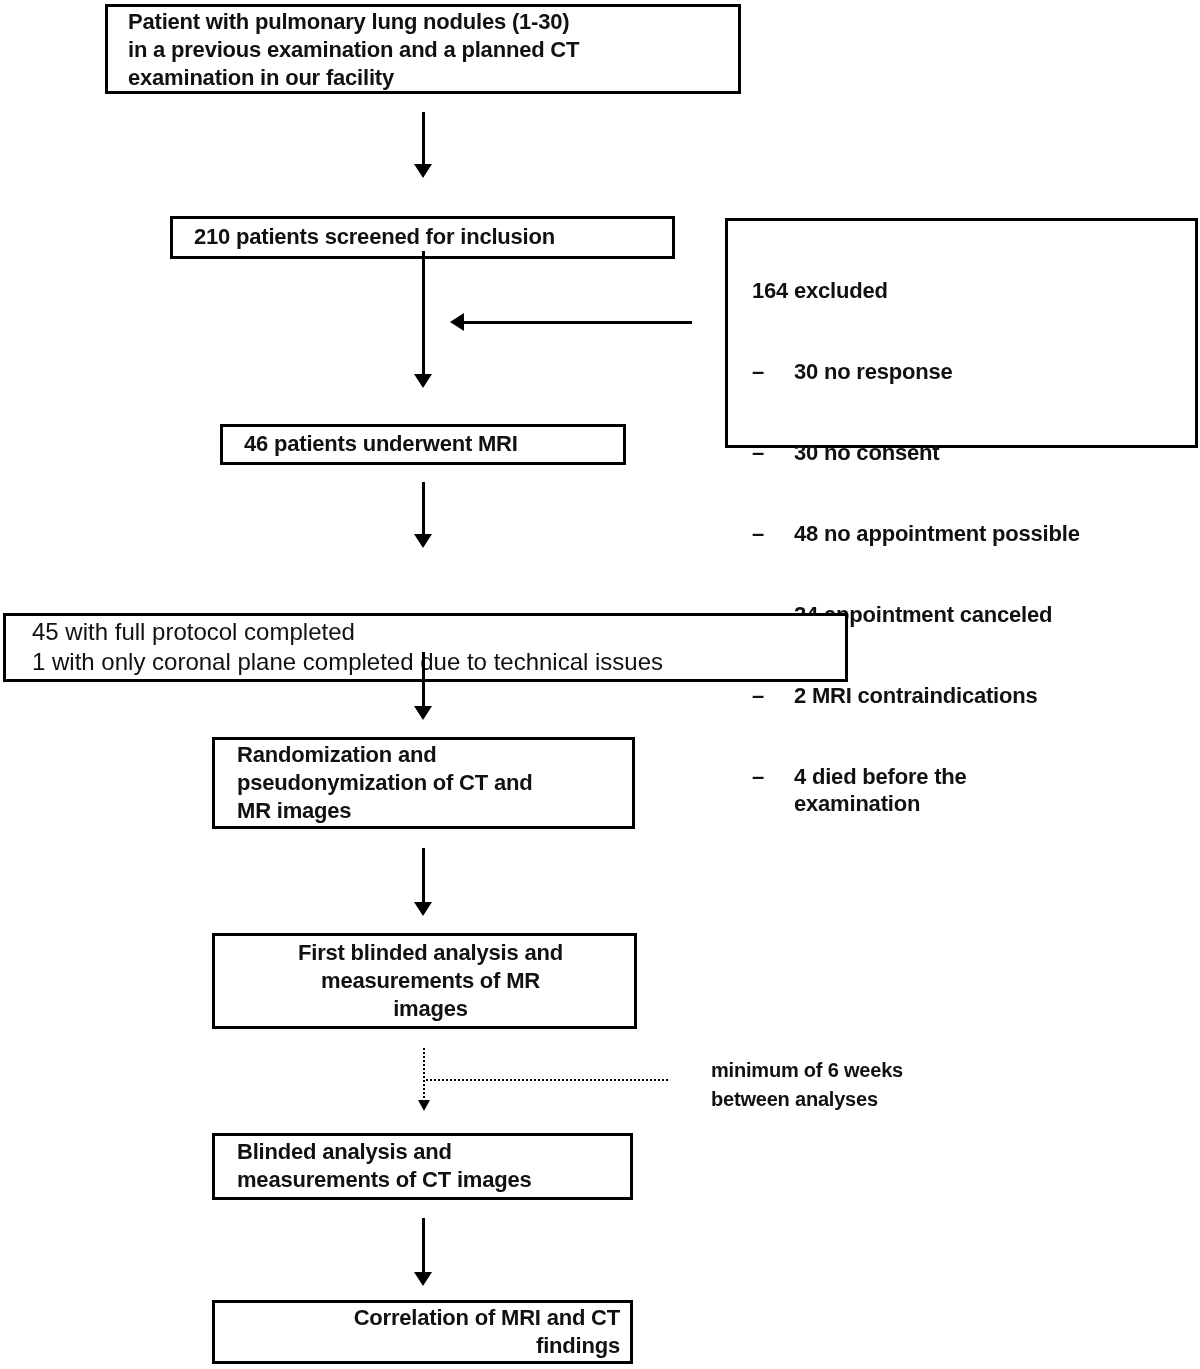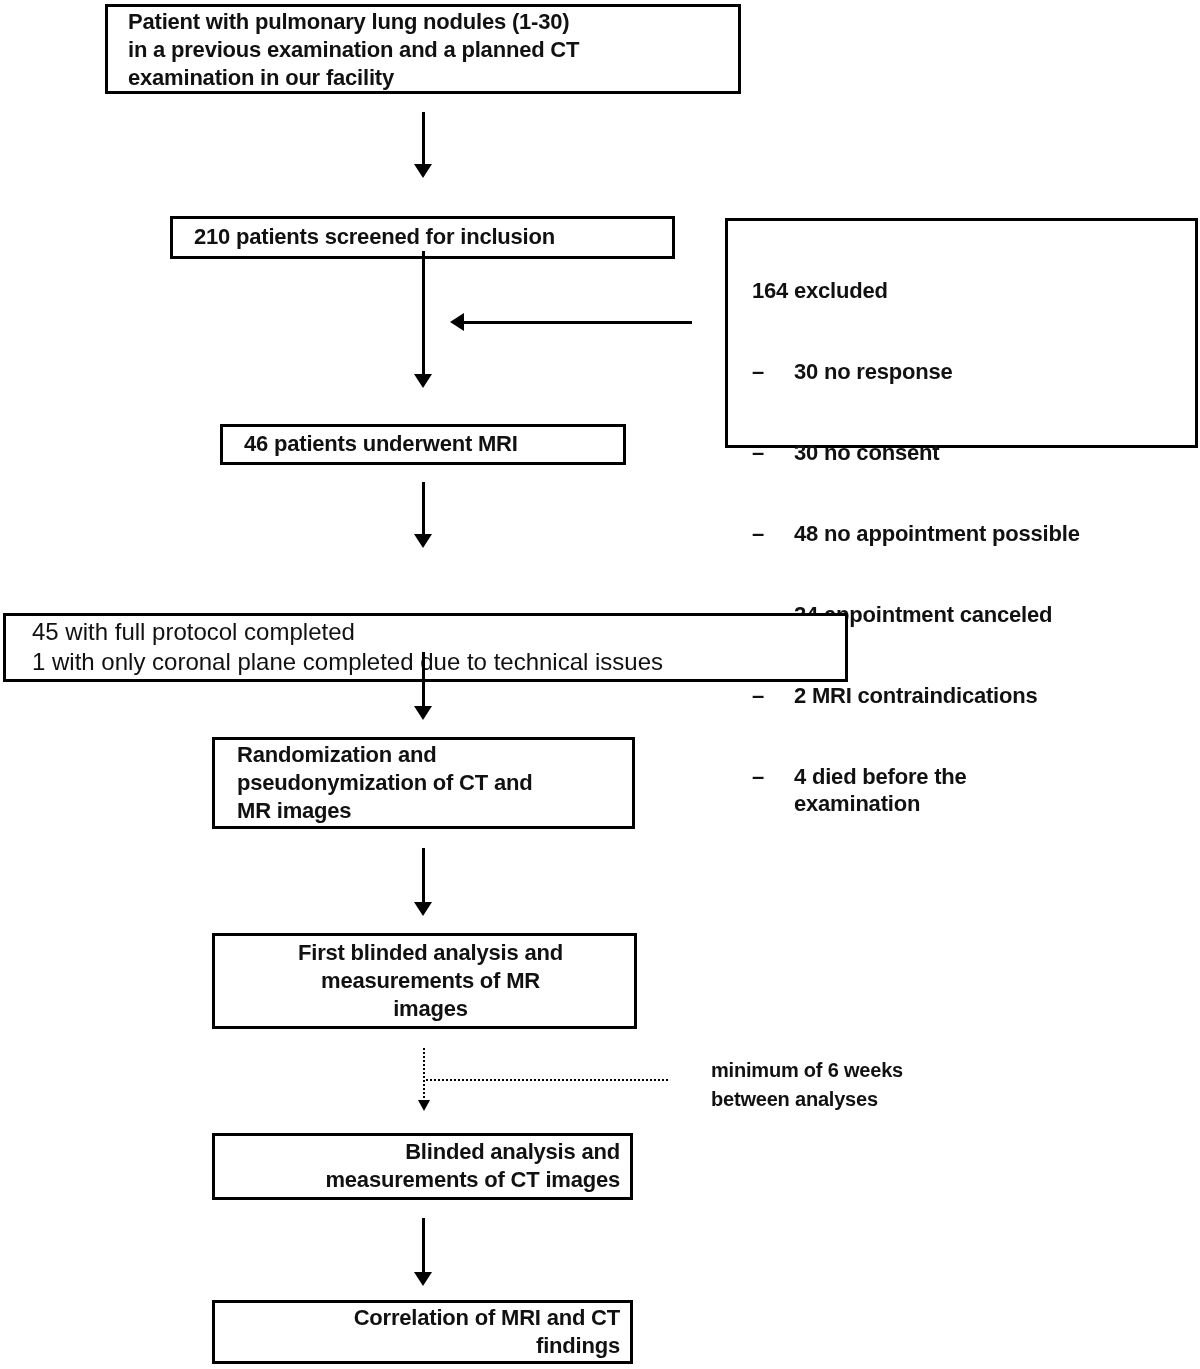--- a/index.html
+++ b/index.html
@@ -27,21 +27,21 @@
     line-height: 28px;
     white-space: pre;
   }
   .box-patient      { left: 105px; top: 4px;    width: 636px; height: 90px;  padding: 1px 10px 0 20px; }
   .box-screened     { left: 170px; top: 196px;  width: 505px; height: 43px;  padding: 4px 8px 0 21px; margin-top: 20px; }
   .box-excluded     { left: 725px; top: 218px;  width: 473px; height: 230px; padding: 2px 8px 0 24px; line-height: 27px; }
   .box-mri          { left: 220px; top: 424px;  width: 406px; height: 41px;  padding: 3px 0 0 21px; }
   .box-protocol     { left: 3px;   top: 565px;  width: 845px; height: 69px;  padding: 1px 10px 0 26px; font-weight: normal; font-size: 24px; letter-spacing: 0; line-height: 30px; margin-top: 48px; }
   .box-random       { left: 212px; top: 737px;  width: 423px; height: 92px;  padding: 1px 10px 0 22px; }
   .box-first        { left: 212px; top: 933px;  width: 425px; height: 96px;  padding: 3px 10px 0 22px; text-align: center; }
-  .box-blinded-ct   { left: 212px; top: 1133px; width: 421px; height: 67px;  padding: 2px 10px 0 22px; text-align: right; }
+  .box-blinded-ct   { left: 212px; top: 1133px; width: 421px; height: 67px;  padding: 2px 10px 0 22px; }
   .box-correlation  { left: 212px; top: 1300px; width: 421px; height: 64px;  padding: 1px 10px 0 26px; text-align: right; }
 
   .ex-title { white-space: pre; }
   .ex-row   { display: flex; }
   .ex-dash  { width: 42px; flex: none; }
   .ex-text  { white-space: pre; }
 
   
   .v-arrow { position: absolute; width: 18px; }
   .v-arrow .shaft {

